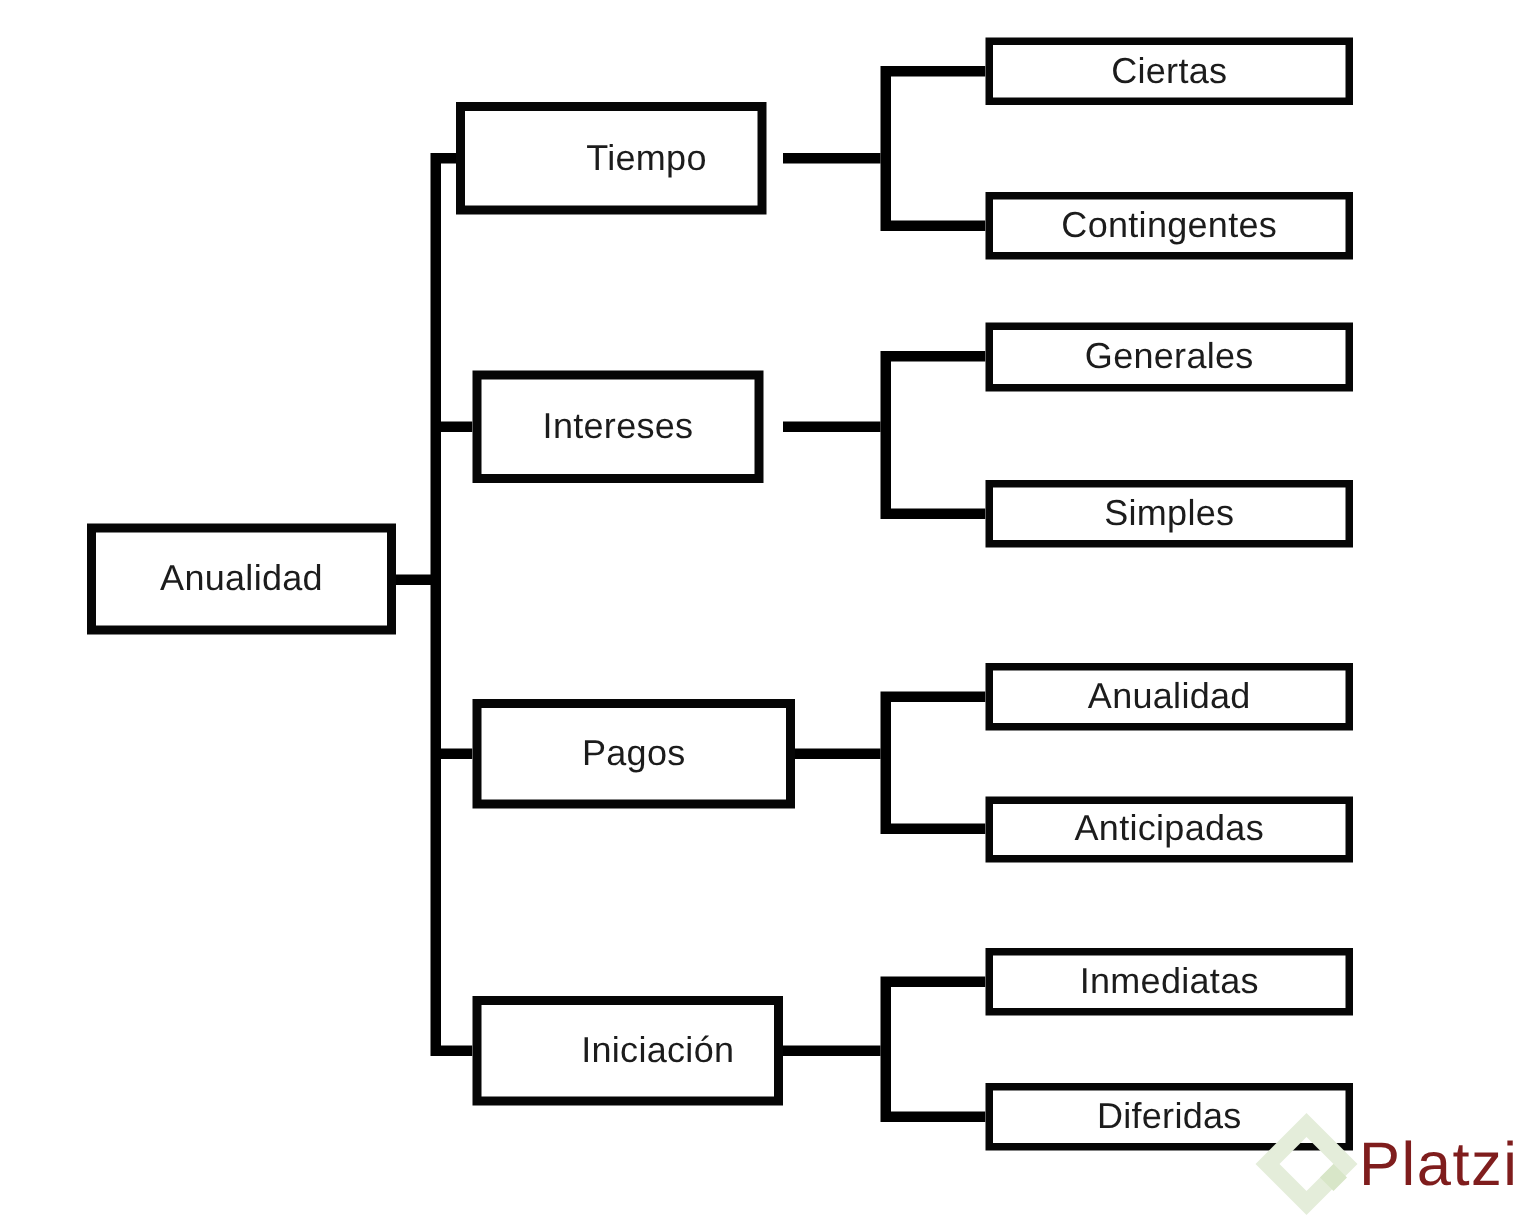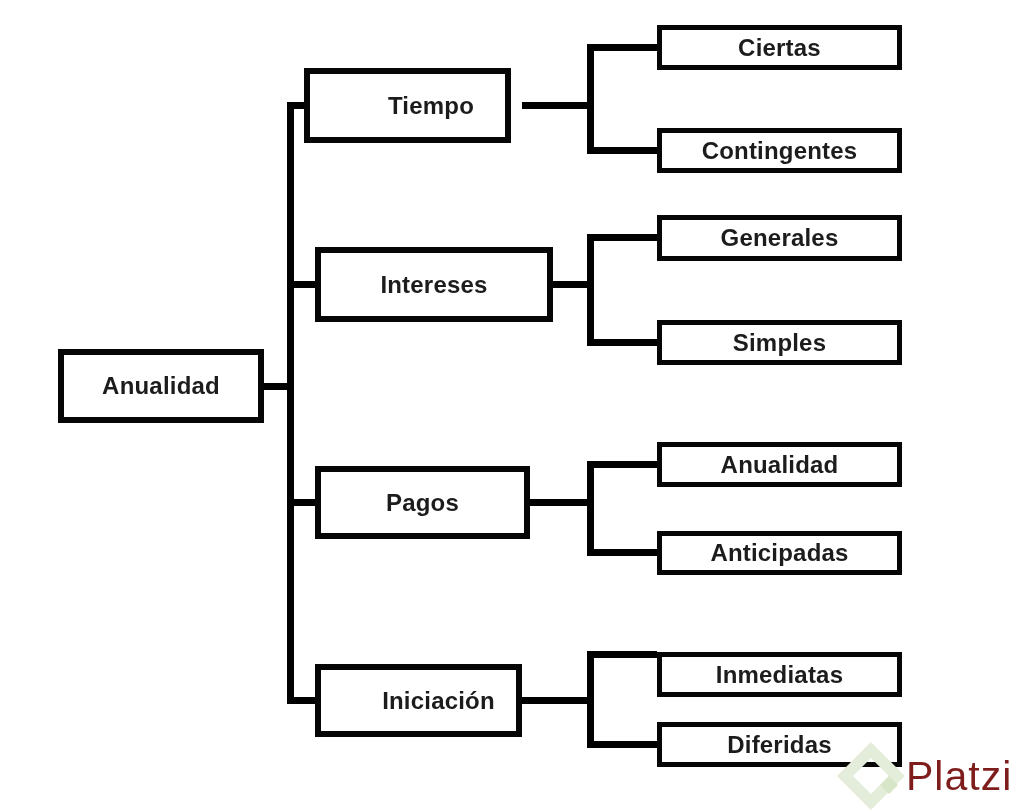--- a/index.html
+++ b/index.html
@@ -21,37 +21,36 @@
     box-sizing: border-box;
     background: #ffffff;
     border: 6px solid #060606;
     display: flex;
     align-items: center;
     justify-content: center;
     font-size: 24px;
     color: #1c1c1c;
     letter-spacing: 0.2px;
     white-space: nowrap;
-    font-weight: bold;
   }
   .node.lvl3 { border-width: 5px; }
 
   #n-root        { left: 58px;  top: 349px; width: 206px; height: 74px; }
   #n-tiempo      { left: 304px; top: 68px;  width: 207px; height: 75px; padding-left: 47px; }
-  #n-intereses   { left: 315px; top: 247px; width: 238px; height: 75px; }
+  #n-intereses   { left: 315px; top: 247px; width: 194px; height: 75px; }
   #n-pagos       { left: 315px; top: 466px; width: 215px; height: 73px; }
   #n-iniciacion  { left: 315px; top: 664px; width: 207px; height: 73px; padding-left: 40px; }
 
   #n-ciertas     { left: 657px; top: 25px;  width: 245px; height: 45px; }
   #n-contingentes{ left: 657px; top: 128px; width: 245px; height: 45px; }
   #n-generales   { left: 657px; top: 215px; width: 245px; height: 46px; }
   #n-simples     { left: 657px; top: 320px; width: 245px; height: 45px; }
   #n-vencidas    { left: 657px; top: 442px; width: 245px; height: 45px; }
   #n-anticipadas { left: 657px; top: 531px; width: 245px; height: 44px; }
-  #n-inmediatas  { left: 657px; top: 632px; width: 245px; height: 45px; margin-top: 20px; }
+  #n-inmediatas  { left: 657px; top: 632px; width: 245px; height: 45px; }
   #n-diferidas   { left: 657px; top: 722px; width: 245px; height: 45px; }
 
   
   .ln { position: absolute; background: #000000; }
 
   #c-root        { left: 264px; top: 383px; width: 30px;  height: 7px; }
   #c-trunk       { left: 287px; top: 102px; width: 7px;   height: 602px; }
 
   #c-s-tiempo    { left: 292px; top: 102px; width: 23px; height: 7px; }
   #c-s-intereses { left: 292px; top: 281px; width: 23px; height: 7px; }

